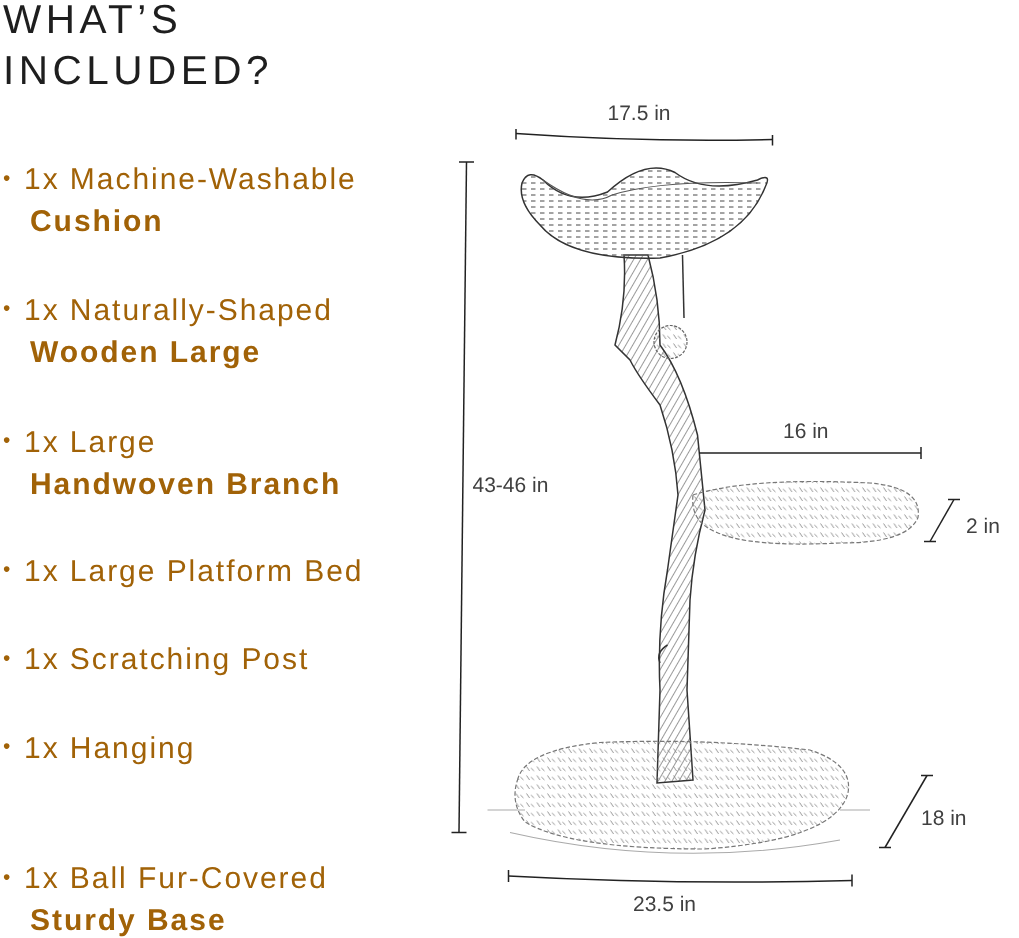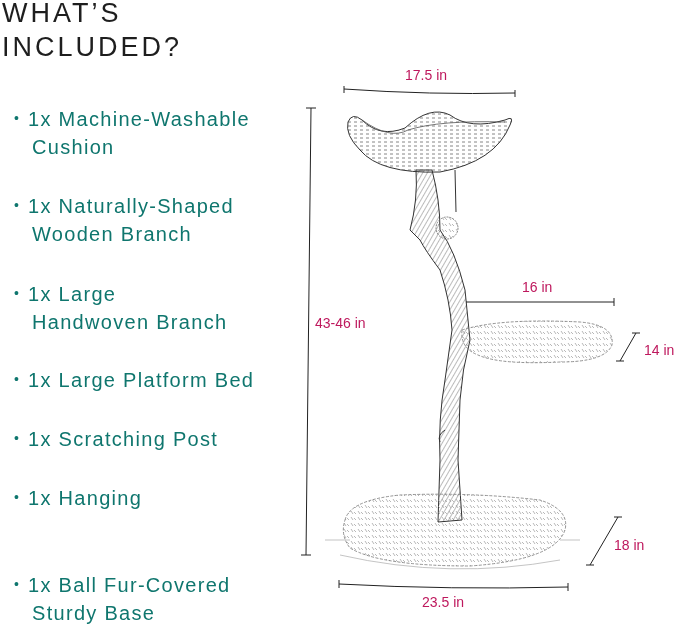--- a/index.html
+++ b/index.html
@@ -7,49 +7,49 @@
     body { position: relative; font-family: "Liberation Sans", sans-serif; color: #1a1a1a; }
     .title {
       position: absolute; left: 2px; top: -4px;
       font-family: "Liberation Sans", sans-serif;
       font-size: 27px; letter-spacing: 3px; line-height: 34px;
       font-weight: normal; color: #1e1e1e;
     }
     .title span { display: block; }
     .list { position: absolute; left: 0; top: 0; }
     .item {
-      position: absolute; left: 14px;
-      font-size: 20px; letter-spacing: 1.3px; line-height: 28px; color: #0f766e;
+      position: absolute; left: 2px;
+      font-size: 20px; letter-spacing: 1.3px; line-height: 28px; color: #a16207;
       white-space: nowrap;
     }
     .item .bullet { display: inline-block; width: 14px; font-size: 14px; vertical-align: 3px; }
-    .item .l2 { display: block; padding-left: 18px; }
+    .item .l2 { display: block; padding-left: 18px; font-weight: bold; }
     .item .l1 { display: inline; }
     .drawing { position: absolute; left: 300px; top: 60px; width: 379px; height: 565px; }
     .dim {
-      position: absolute; font-size: 14px; color: #be185d; white-space: nowrap;
+      position: absolute; font-size: 14px; color: #404040; white-space: nowrap;
       font-family: "Liberation Sans", sans-serif;
     }
   </style>
 </head>
 <body>
 
 <div class="title">
   <span>WHAT’S</span>
   <span>INCLUDED?</span>
 </div>
 
 <div class="list">
   <div class="item" style="top:104px">
     <span class="bullet">•</span><span class="l1">1x Machine-Washable</span>
     <span class="l2">Cushion</span>
   </div>
   <div class="item" style="top:191px">
     <span class="bullet">•</span><span class="l1">1x  Naturally-Shaped</span>
-    <span class="l2">Wooden Branch</span>
+    <span class="l2">Wooden Large</span>
   </div>
   <div class="item" style="top:279px">
     <span class="bullet">•</span><span class="l1">1x Large</span>
     <span class="l2">Handwoven Branch</span>
   </div>
   <div class="item" style="top:365px">
     <span class="bullet">•</span><span class="l1">1x Large Platform Bed</span>
   </div>
   <div class="item" style="top:424px">
     <span class="bullet">•</span><span class="l1">1x Scratching Post</span>
@@ -132,15 +132,15 @@
   <g>
     <path d="M339 584 Q 450 590 568 587" stroke="#222" stroke-width="1" fill="none"></path>
     <line x1="339" y1="580" x2="339" y2="588" stroke="#222"></line>
     <line x1="568" y1="583" x2="568" y2="591" stroke="#222"></line>
   </g>
 </svg>
 
 <div class="dim" style="left:405px;top:67px">17.5 in</div>
 <div class="dim" style="left:315px;top:315px">43-46 in</div>
 <div class="dim" style="left:522px;top:279px">16 in</div>
-<div class="dim" style="left:644px;top:342px">14 in</div>
+<div class="dim" style="left:644px;top:342px">2 in</div>
 <div class="dim" style="left:614px;top:537px">18 in</div>
 <div class="dim" style="left:422px;top:594px">23.5 in</div>
 
 </body></html>

